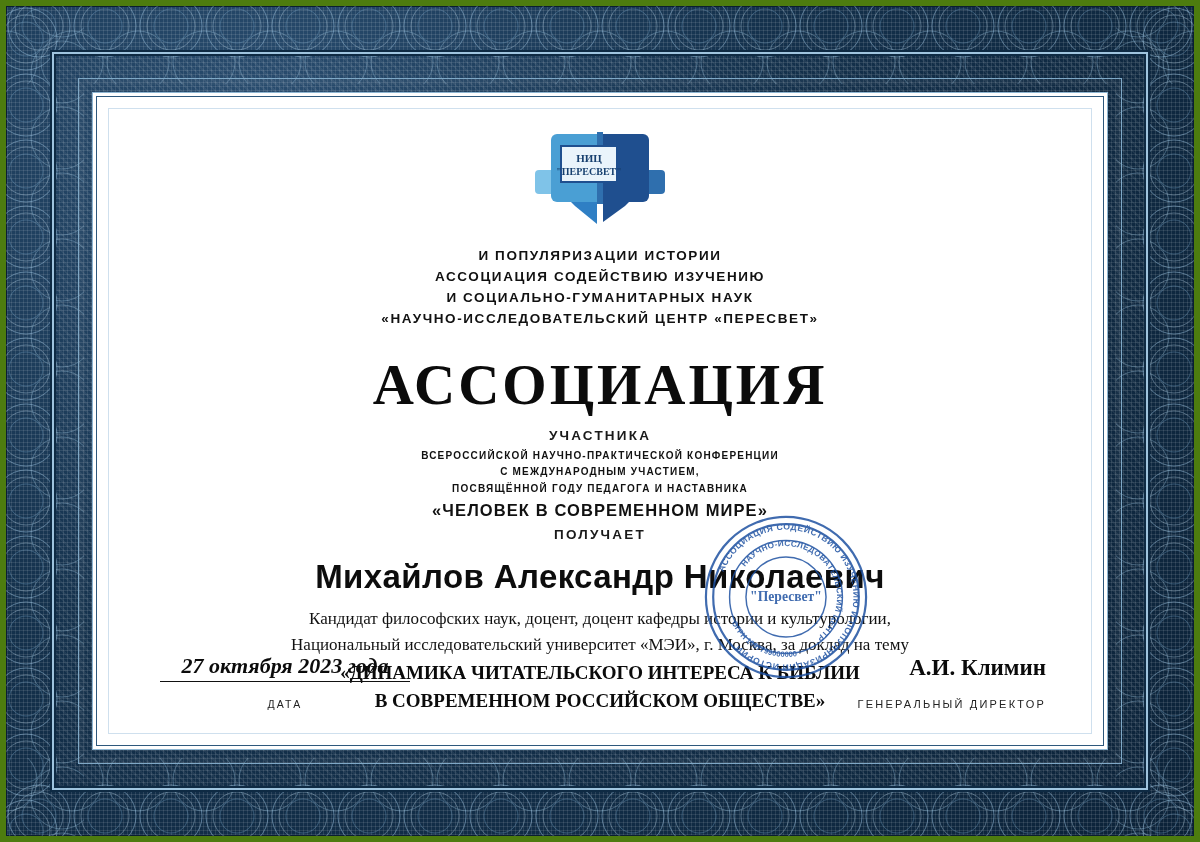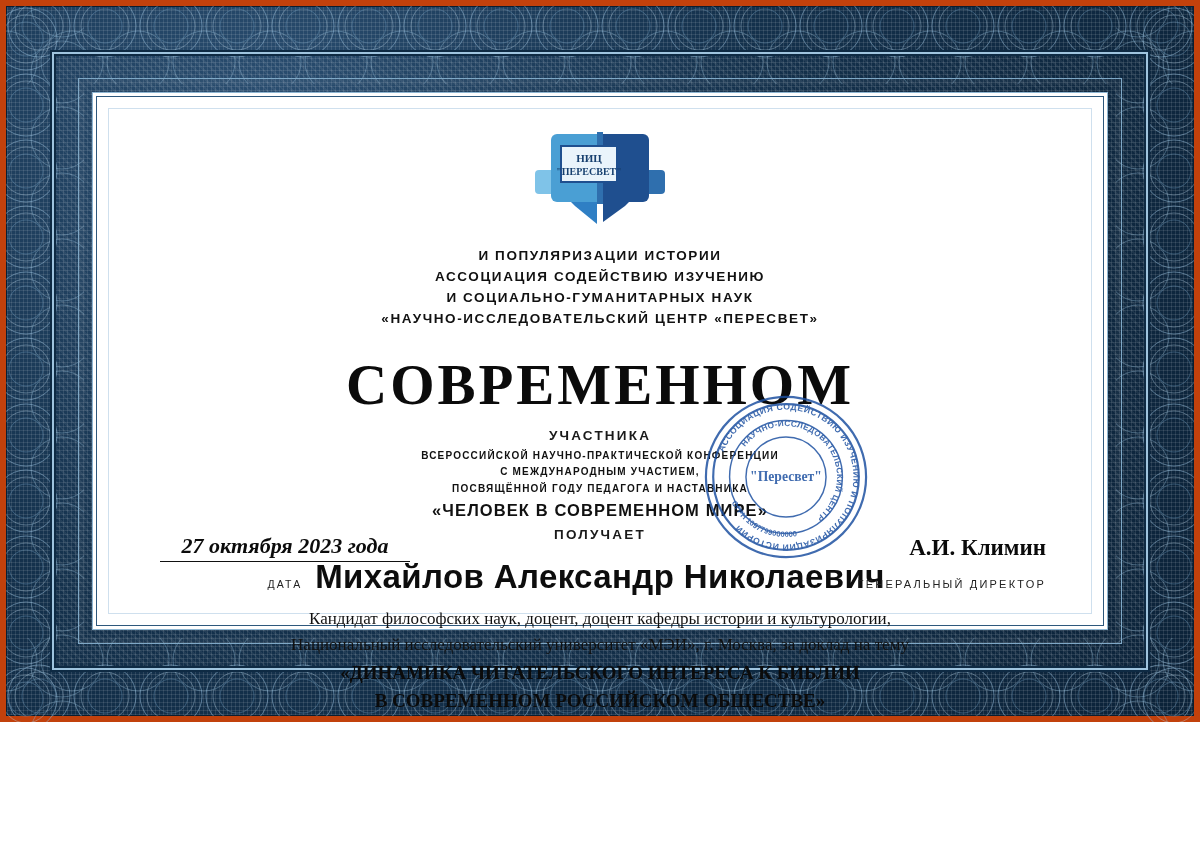--- a/index.html
+++ b/index.html
@@ -6,23 +6,23 @@
     margin: 0;
     padding: 0;
     background: #ffffff;
   }
   body {
     font-family: "Liberation Sans", sans-serif;
   }
   .page {
     position: relative;
     width: 1200px;
-    height: 722px;
+    height: 842px;
     overflow: hidden;
-    background: #c2410c;
+    background: #4d7c0f;
   }
 
   
   .border-outer {
     position: absolute;
     left: 6px; top: 6px; right: 6px; bottom: 6px;
     background:
       repeating-linear-gradient(90deg,
         rgba(255,255,255,0.10) 0px, rgba(255,255,255,0.10) 1px,
         rgba(0,0,0,0.00) 1px, rgba(0,0,0,0.00) 4px),
@@ -309,21 +309,21 @@
       </svg>
     </div>
 
     <div class="org-block">
       <div>И ПОПУЛЯРИЗАЦИИ ИСТОРИИ</div>
       <div>АССОЦИАЦИЯ СОДЕЙСТВИЮ ИЗУЧЕНИЮ</div>
       <div>И СОЦИАЛЬНО-ГУМАНИТАРНЫХ НАУК</div>
       <div>«НАУЧНО-ИССЛЕДОВАТЕЛЬСКИЙ ЦЕНТР «ПЕРЕСВЕТ»</div>
     </div>
 
-    <div class="cert-title">СОВРЕМЕННОМ</div>
+    <div class="cert-title">АССОЦИАЦИЯ</div>
 
     <div class="sub-small">УЧАСТНИКА</div>
     <div class="sub-line">ВСЕРОССИЙСКОЙ НАУЧНО-ПРАКТИЧЕСКОЙ КОНФЕРЕНЦИИ</div>
     <div class="sub-line">С МЕЖДУНАРОДНЫМ УЧАСТИЕМ,</div>
     <div class="sub-line">ПОСВЯЩЁННОЙ ГОДУ ПЕДАГОГА И НАСТАВНИКА</div>
     <div class="quoted-theme">«ЧЕЛОВЕК В СОВРЕМЕННОМ МИРЕ»</div>
     <div class="sub-small">ПОЛУЧАЕТ</div>
 
     <div class="recipient">Михайлов Александр Николаевич</div>
 

